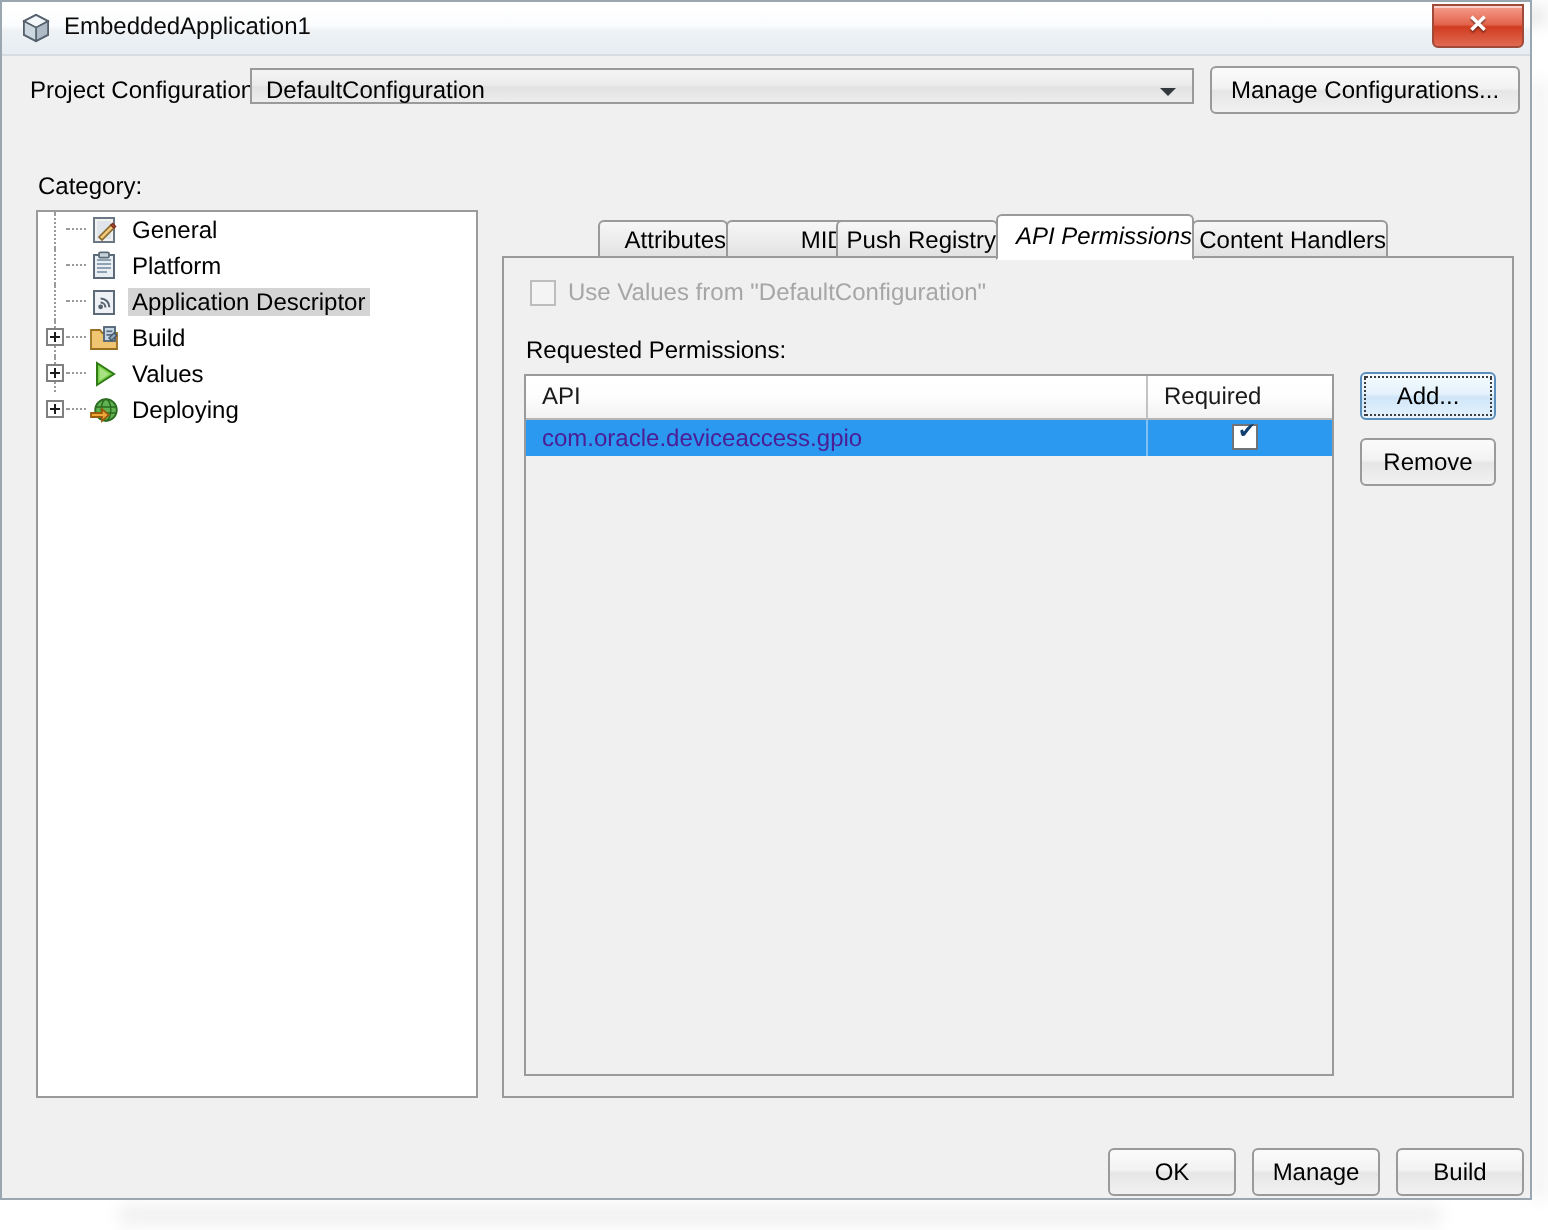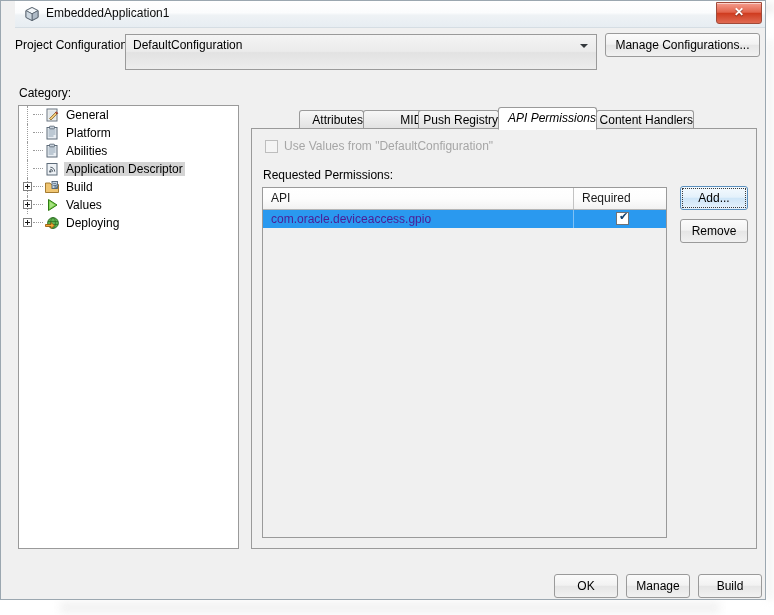--- a/index.html
+++ b/index.html
@@ -37,21 +37,20 @@
 
   
   #window {
     position: absolute;
     left: 0; top: 0;
     width: 766px;
     height: 600px;
     background: #f0f0f0;
     border: 1px solid #9ba7b0;
     box-sizing: border-box;
-    padding-left: 14px;
   }
 
   
   #titlebar {
     position: relative;
     height: 26px;
     background: linear-gradient(to bottom, #ffffff 0%, #fbfcfd 45%, #eef2f5 55%, #e7edf2 100%);
     border-bottom: 1px solid #d5dde3;
   }
   #title-icon {
@@ -94,21 +93,21 @@
     width: 764px; height: 38px;
   }
   #config-label {
     position: absolute;
     left: 14px; top: 11px;
     font-size: 12px;
   }
   #config-combo {
     position: absolute;
     left: 124px; top: 7px;
-    width: 472px; height: 36px;
+    width: 472px; height: 18px;
     border: 1px solid #9a9a9a;
     background: linear-gradient(to bottom, #f4f4f4 0%, #ebebeb 48%, #e2e2e2 52%, #ededed 100%);
     box-sizing: border-box;
     cursor: default;
   }
   #config-combo .combo-value {
     position: absolute;
     left: 7px; top: 3px;
     font-size: 12px;
     color: #000;
@@ -459,35 +458,20 @@
           <rect x="4.5" y="4.5" width="7" height="1" fill="#8fa2b4"></rect>
           <rect x="4.5" y="6.5" width="7" height="1" fill="#8fa2b4"></rect>
           <rect x="4.5" y="8.5" width="7" height="1" fill="#8fa2b4"></rect>
           <rect x="4.5" y="10.5" width="5" height="1" fill="#8fa2b4"></rect>
           <rect x="5.5" y="1.2" width="5" height="2.6" rx="0.6" fill="#c8d2dc" stroke="#5d6b79" stroke-width="0.9"></rect>
         </svg>
       </span>
       <span class="tree-label">Platform</span>
     </div>
 
-    <div class="tree-row">
-      <span class="tree-vline"></span>
-      <span class="tree-dotline"></span>
-      <span class="tree-icon">
-        <svg width="16" height="16" viewBox="0 0 16 16">
-          <rect x="3" y="2.5" width="10" height="11.5" fill="#e9eef3" stroke="#5d6b79" stroke-width="1"></rect>
-          <rect x="4.5" y="4.5" width="7" height="1" fill="#8fa2b4"></rect>
-          <rect x="4.5" y="6.5" width="7" height="1" fill="#8fa2b4"></rect>
-          <rect x="4.5" y="8.5" width="7" height="1" fill="#8fa2b4"></rect>
-          <rect x="4.5" y="10.5" width="5" height="1" fill="#8fa2b4"></rect>
-          <rect x="5.5" y="1.2" width="5" height="2.6" rx="0.6" fill="#c8d2dc" stroke="#5d6b79" stroke-width="0.9"></rect>
-        </svg>
-      </span>
-      <span class="tree-label">Abilities</span>
-    </div>
 
     <div class="tree-row selected">
       <span class="tree-vline"></span>
       <span class="tree-dotline"></span>
       <span class="tree-icon">
         <svg width="16" height="16" viewBox="0 0 16 16">
           <rect x="3" y="2.5" width="10" height="11.5" fill="#eef2f6" stroke="#5d6b79" stroke-width="1"></rect>
           <circle cx="6.3" cy="10.4" r="1.2" fill="#55616c"></circle>
           <path d="M6.3 8.3 a2.4 2.4 0 0 1 2.4 2.4" fill="none" stroke="#55616c" stroke-width="1"></path>
           <path d="M6.3 6.2 a4.4 4.4 0 0 1 4.4 4.4" fill="none" stroke="#55616c" stroke-width="1"></path>

